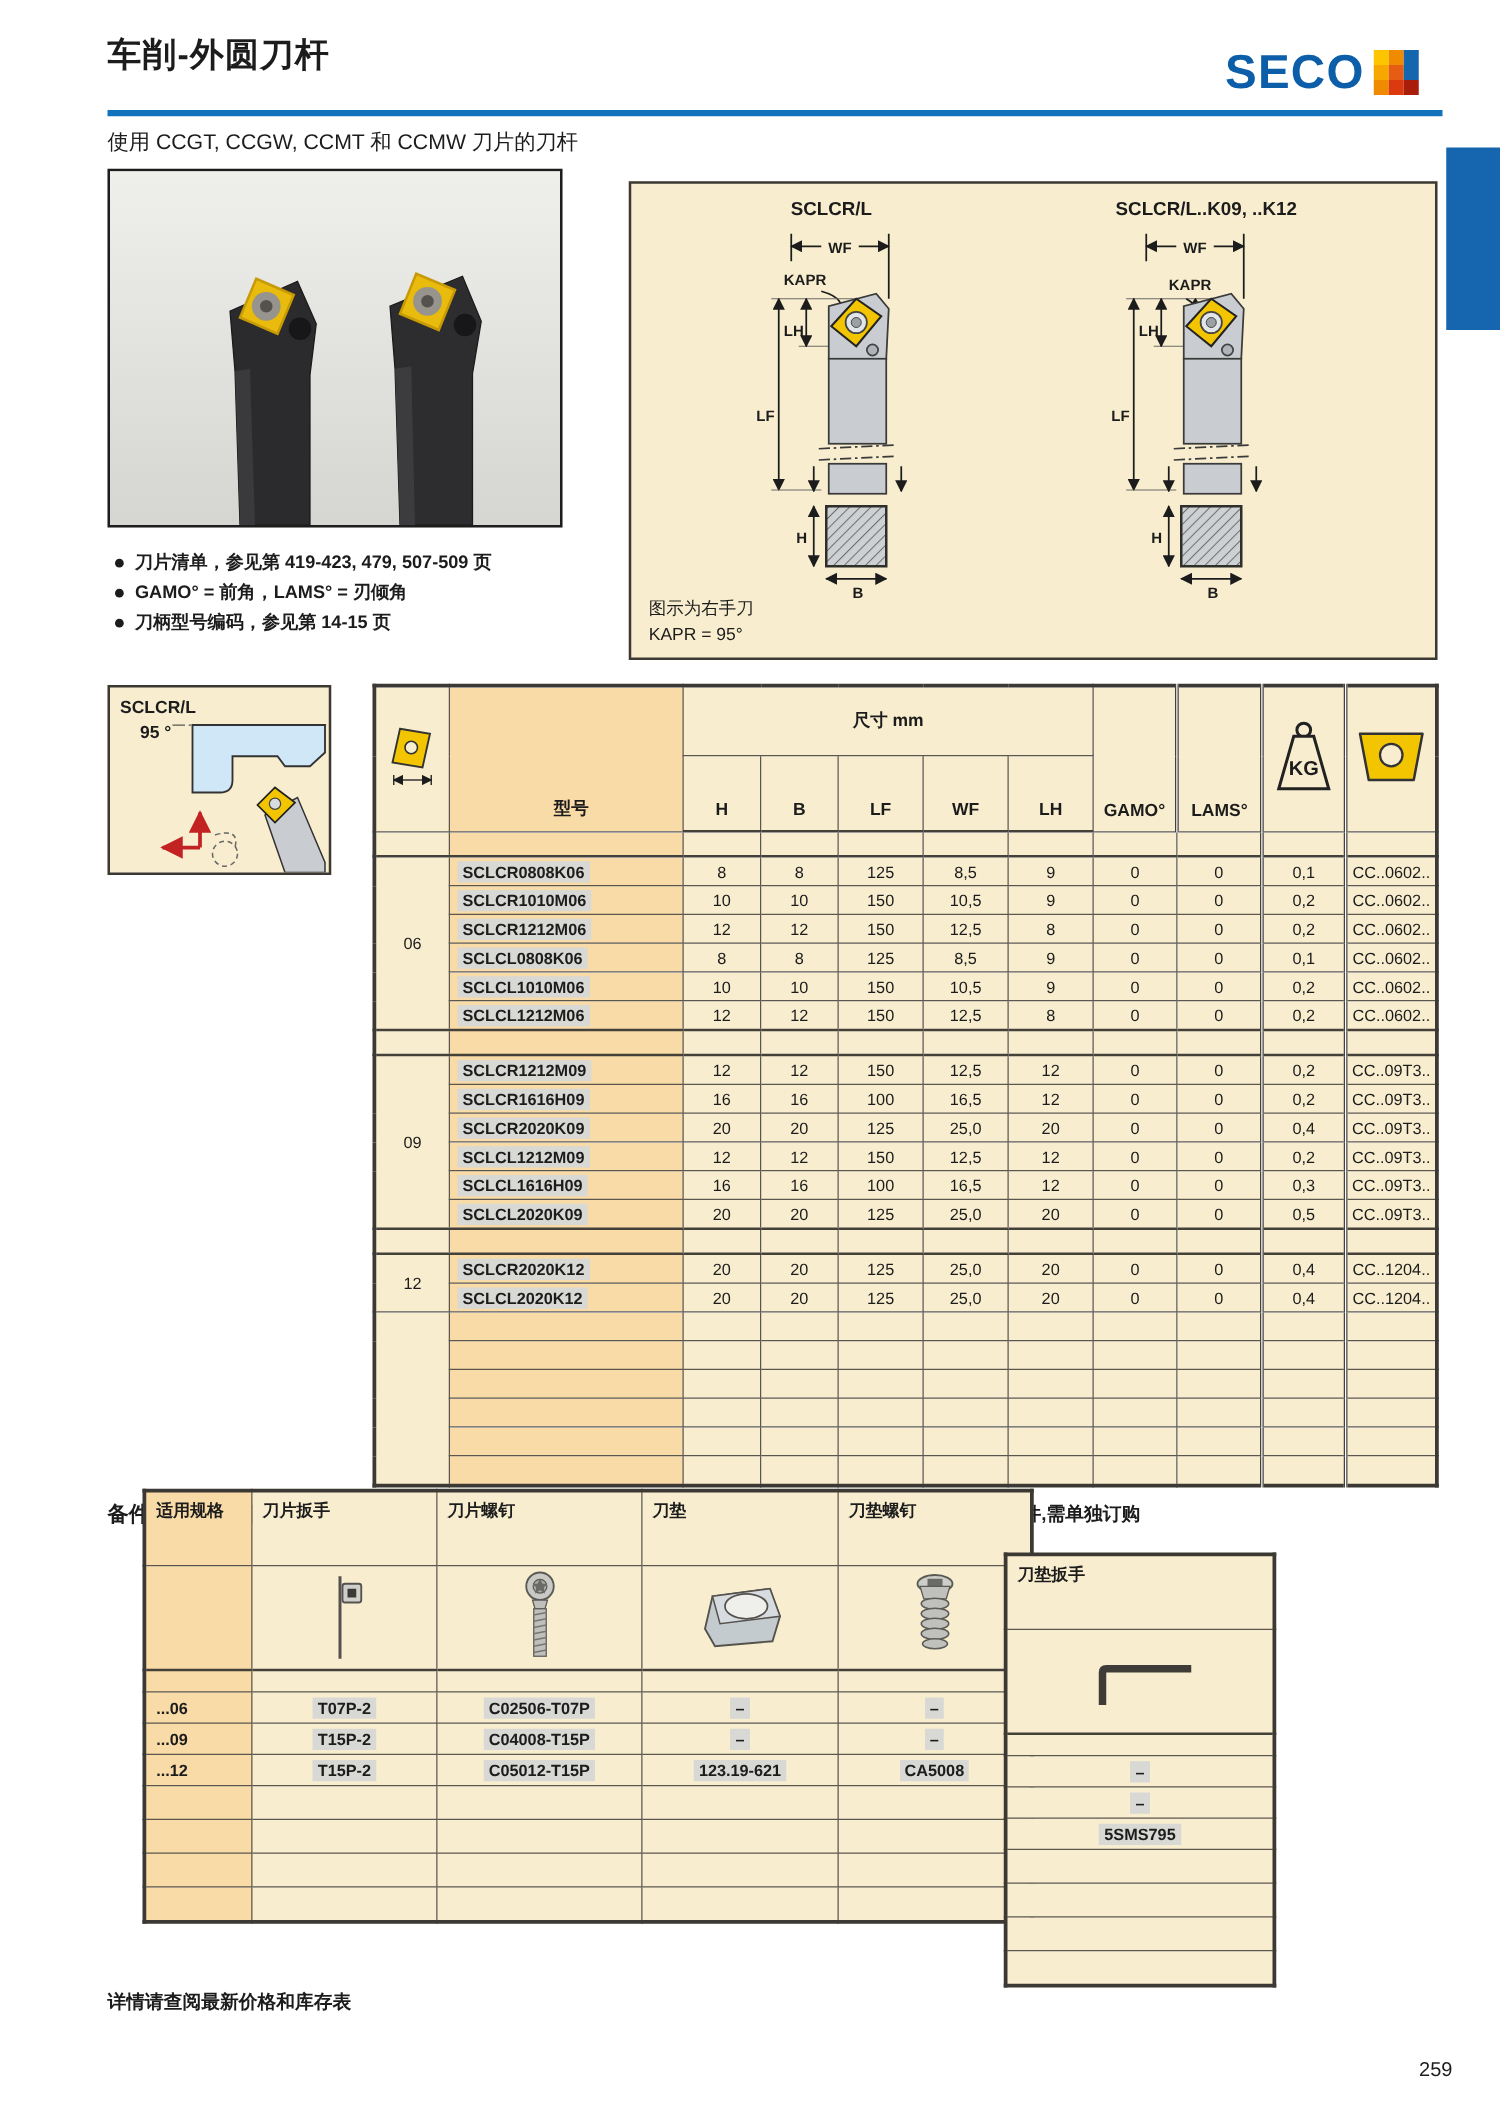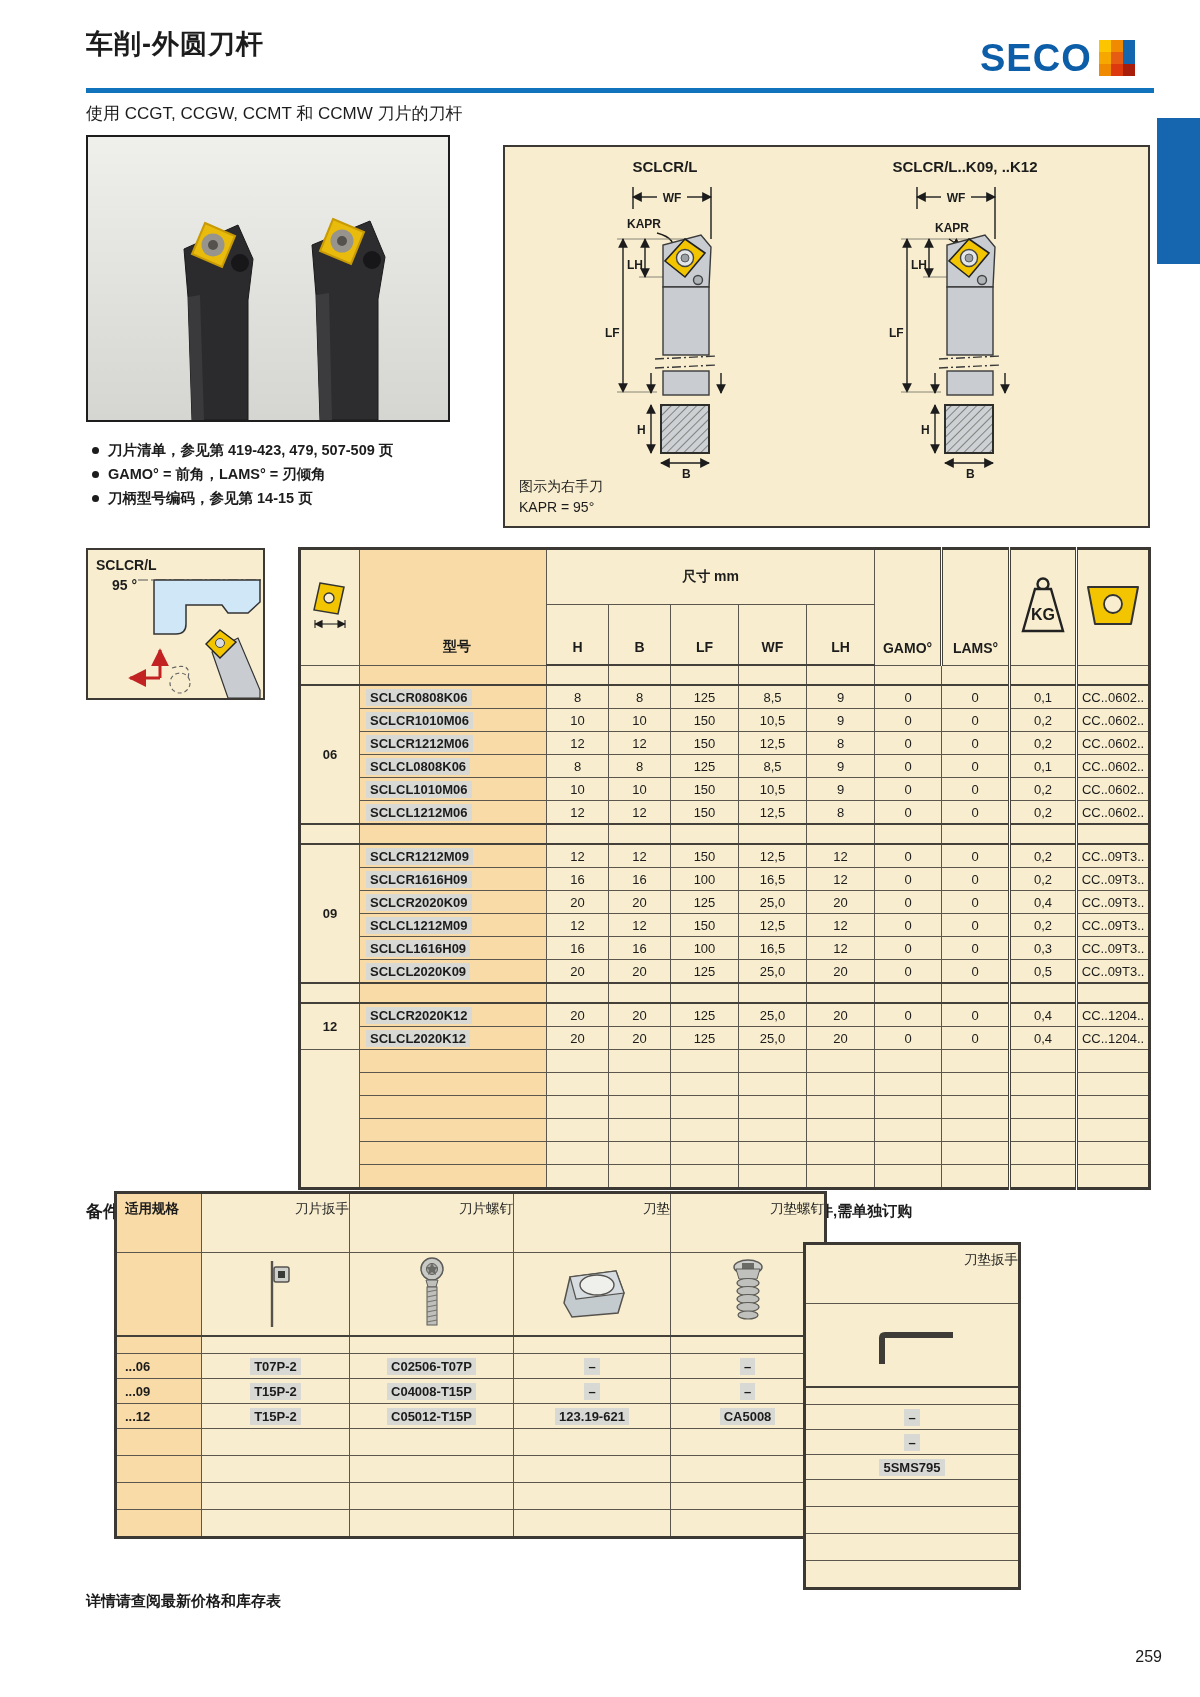--- a/index.html
+++ b/index.html
@@ -36,38 +36,38 @@
   table{border-collapse:collapse;table-layout:fixed;}
   .main-table{width:850px;border:3px solid #3c3833;}
   .main-table th,.main-table td{border:1px solid #5c574e;background:#F8EECF;font-size:13px;
       text-align:center;vertical-align:middle;padding:0;overflow:hidden;white-space:nowrap;}
   .main-table thead th{font-size:14px;font-weight:bold;}
   .main-table thead tr.sub th{border-bottom:2px solid #44403a;height:50px;vertical-align:bottom;padding-bottom:9px;}
   .hd-top{height:54px;}
   .hd-model{background:#F9DBA7!important;text-align:center;vertical-align:bottom!important;padding:0 0 9px 8px!important;}
   .hd-bottom{vertical-align:bottom!important;padding-bottom:9px!important;}
   .c-model{background:#F9DBA7!important;text-align:left!important;padding-left:6px!important;}
-  .c-group{font-weight:bold;font-size:14px;}
+  .c-group{font-weight:normal;font-size:14px;}
   .r-data td{height:22px;}
   .r-thin td{height:18px;border-bottom:2px solid #44403a;}
   .r-sep td{height:18px;border-top:2px solid #44403a;border-bottom:2px solid #44403a;}
   .r-empty td{height:22px;}
   .dl{border-left:3px double #44403a!important;}
   .hl{background:#d8d8d5;padding:0 4px;font-weight:bold;font-size:13px;display:inline-block;line-height:17px;}
 
   
   .spares-heading-left{left:86px;top:1200px;font-size:16px;}
   .spares-heading-left b{font-size:17px;}
   .spares-heading-right{left:803px;top:1202px;font-size:15px;font-weight:bold;text-align:right;}
   .spares-left{left:86px;top:1191px;padding-left:28px;}
   .spares-right{left:803px;top:1242px;}
   .sp{border:3px solid #3c3833;}
   .sp th,.sp td{border:1px solid #5c574e;background:#F8EECF;font-size:13px;text-align:center;
       vertical-align:middle;padding:0;white-space:nowrap;}
-  .sp th{height:52px;vertical-align:top;text-align:right;padding:6px 0 0 8px;font-size:13.5px;font-weight:normal;}
+  .sp th{height:52px;vertical-align:top;text-align:left;padding:6px 0 0 8px;font-size:13.5px;font-weight:bold;}
   .sp .c-size{background:#F9DBA7!important;text-align:left!important;padding-left:8px!important;font-weight:bold;}
   .sp .r-icon td{height:82px;border-bottom:2px solid #44403a;}
   .sp .r-thin td{height:16px;border-bottom:1px solid #5c574e;}
   .sp .r-data td{height:24px;}
   .sp .r-empty td{height:26px;}
 
   .spares-note{left:86px;top:1592px;font-size:15px;font-weight:bold;}
   .page-num{right:38px;top:1648px;font-size:16px;}
 </style>
 </head>

